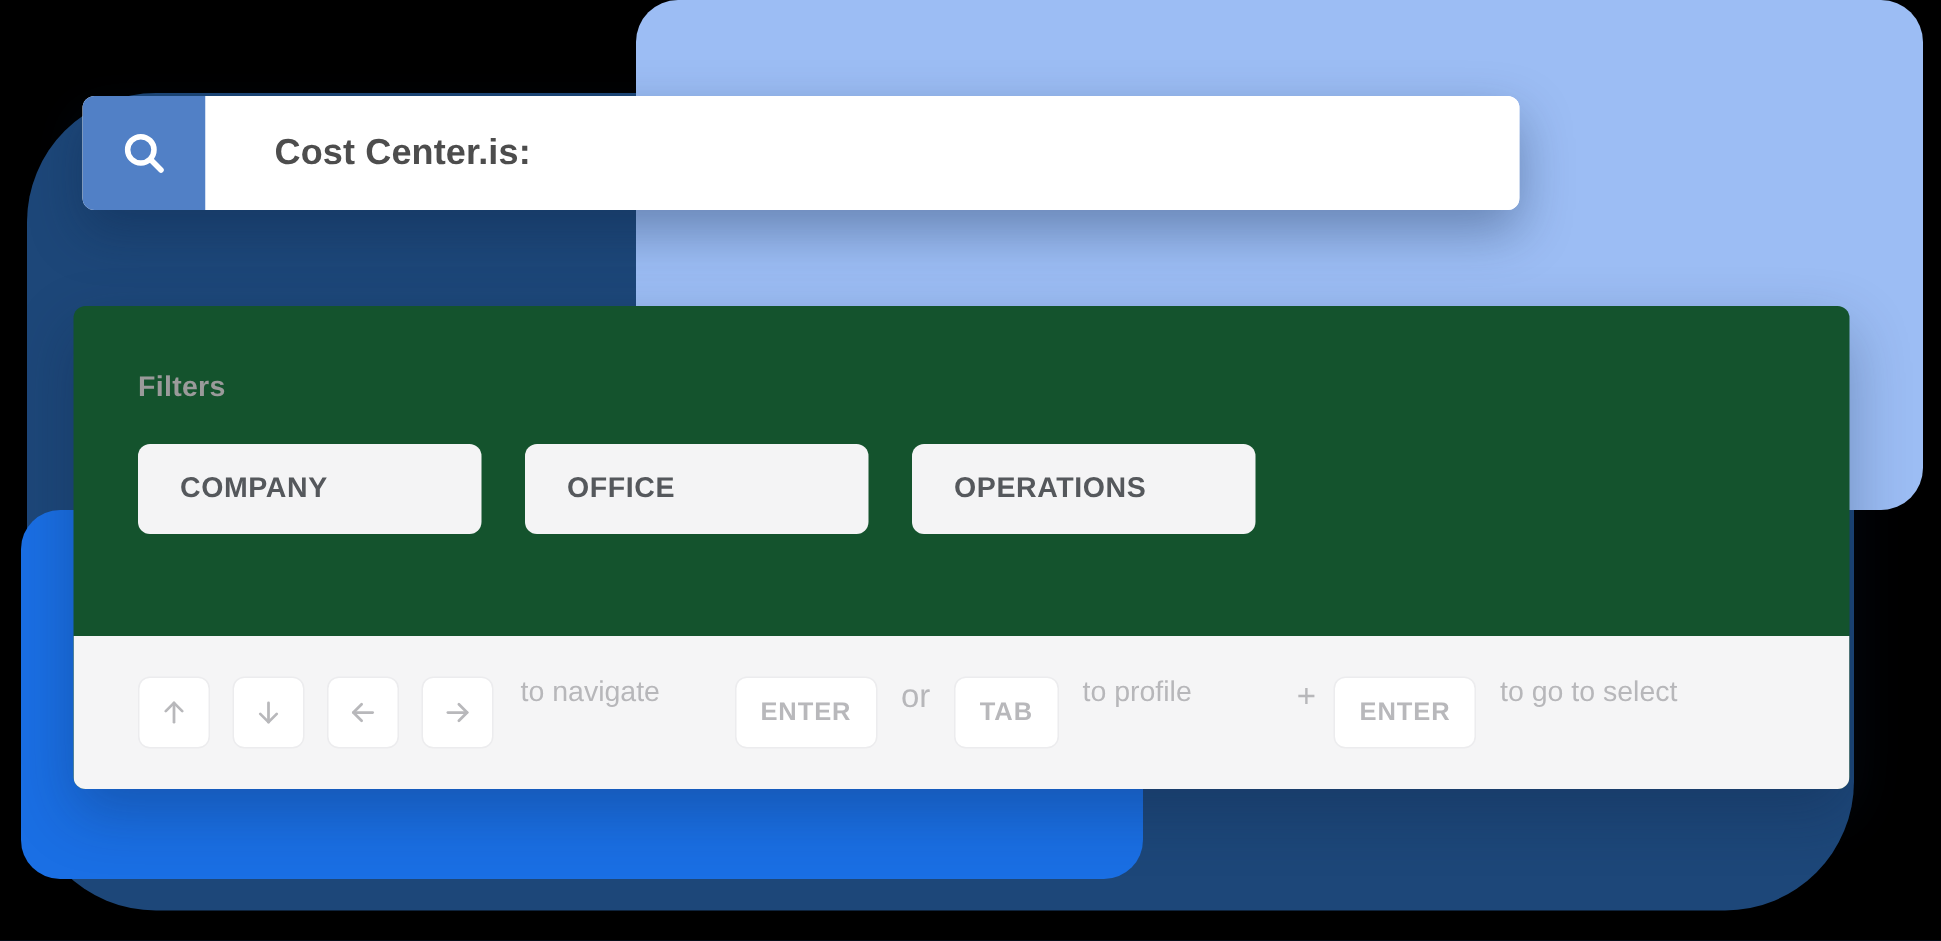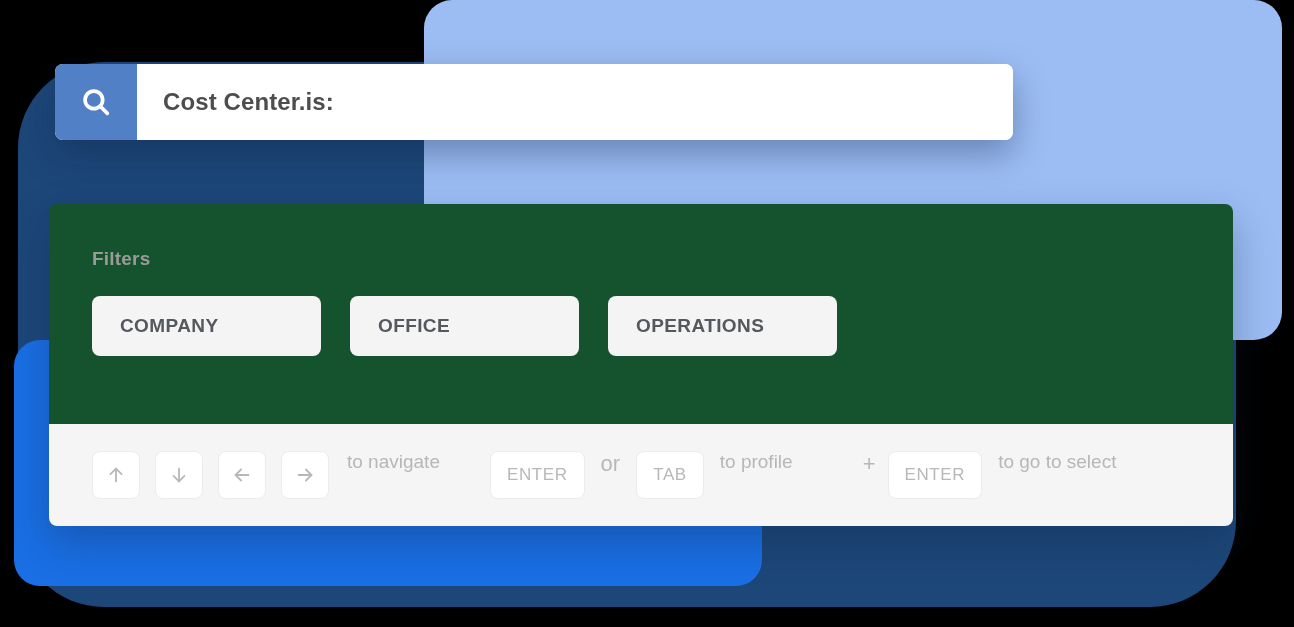--- a/index.html
+++ b/index.html
@@ -73,20 +73,21 @@
     align-items: center;
     padding: 0 26px;
     background: #ffffff;
   }
   #search-value {
     font-size: 24px;
     font-weight: bold;
     color: #4d4d4d;
     letter-spacing: 0.1px;
     white-space: nowrap;
+    margin-left: 20px;
   }
 
   
   #panel {
     position: absolute;
     left: 49px; top: 204px;
     width: 1184px; height: 322px;
     background: #14532d;
     border-radius: 8px;
     box-shadow: 0 16px 40px rgba(12, 34, 66, 0.30);
@@ -154,20 +155,21 @@
     min-width: 48px;
     display: flex;
     align-items: center;
     justify-content: center;
     padding: 0 16px;
     font-family: "Liberation Sans", sans-serif;
     font-size: 17px;
     color: #b8b8bb;
     letter-spacing: 0.6px;
     cursor: pointer;
+    font-weight: bold;
   }
   .keycap.arrow { padding: 0; width: 48px; }
   .keycap.arrow svg { display: block; }
 
   .arrow-row { display: flex; gap: 15px; }
 
   .hint-text {
     font-size: 19px;
     color: #b7b7ba;
     white-space: nowrap;

